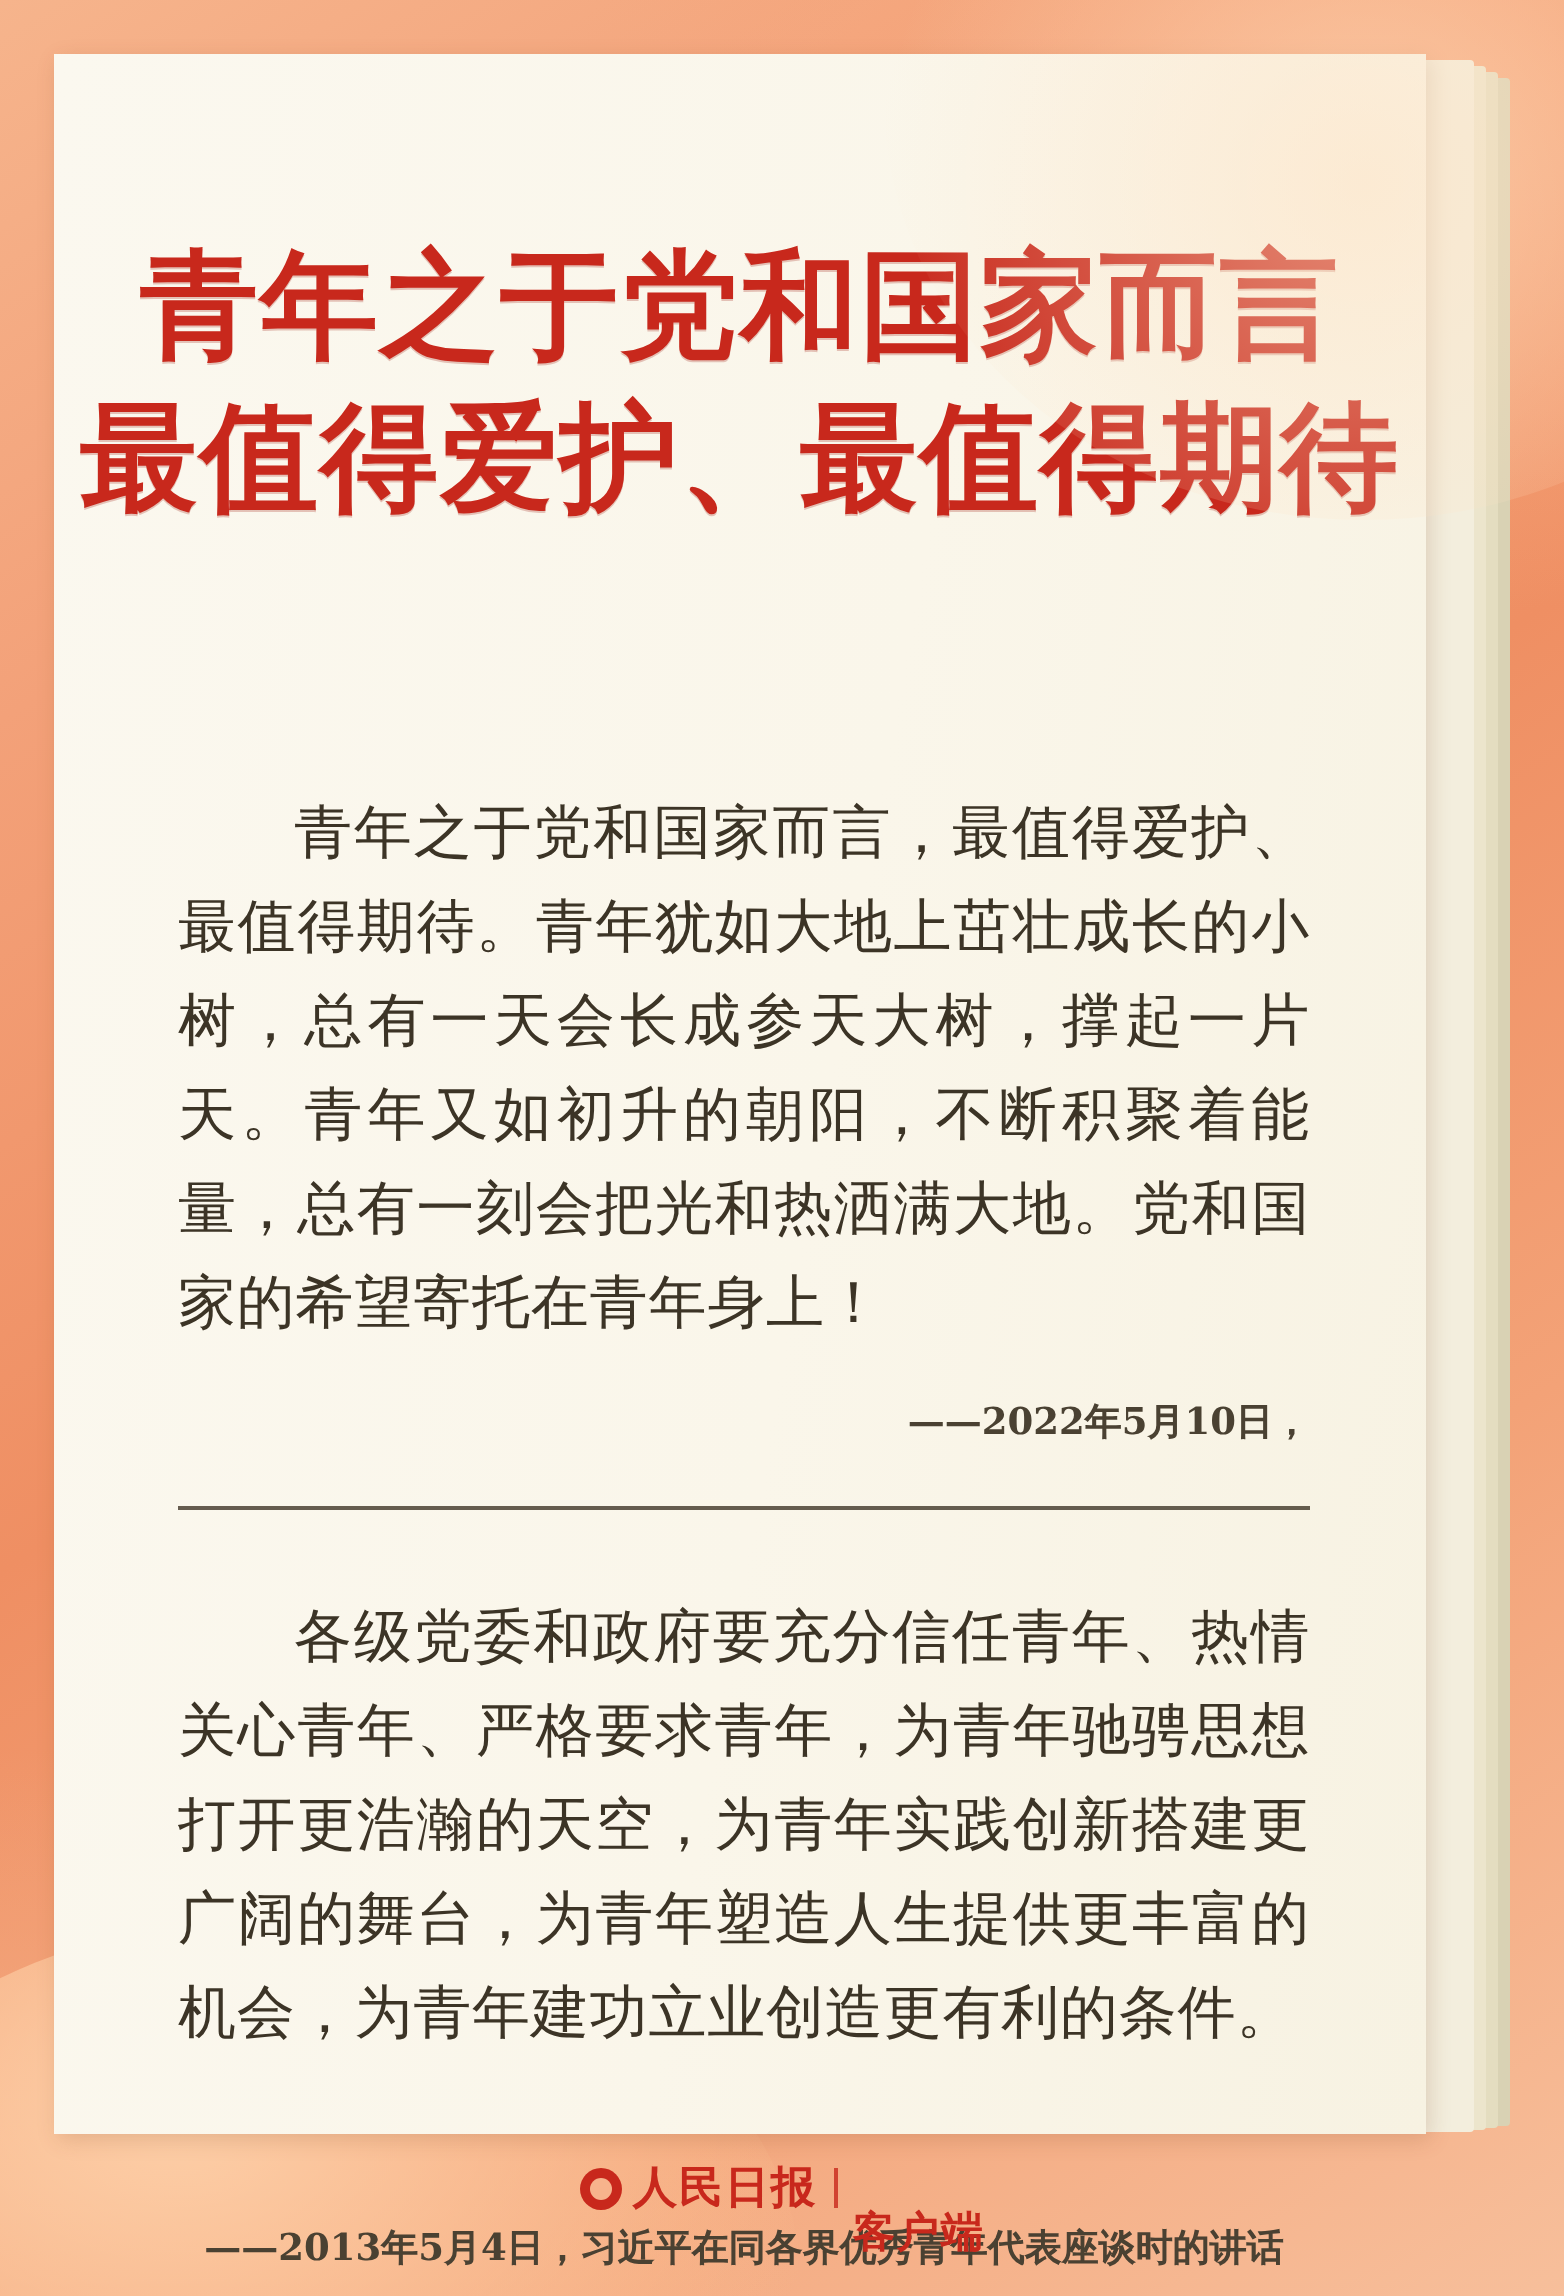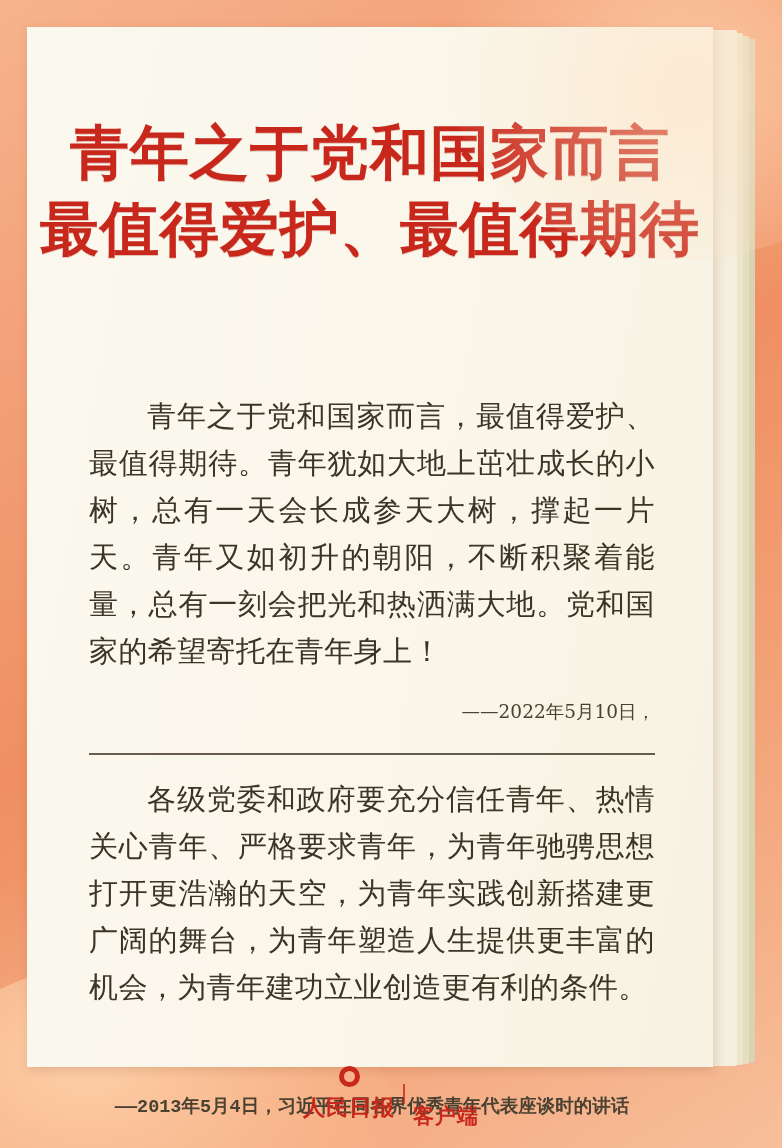--- a/index.html
+++ b/index.html
@@ -105,33 +105,33 @@
     text-justify: inter-ideograph;
     letter-spacing: 0.4px;
     text-indent: 2em;
   }
   .attrib {
     margin-top: 22px;
     text-align: right;
     font-size: 18.5px;
     line-height: 30px;
     color: #4a4132;
-    font-weight: normal;
+    font-weight: bold;
   }
   .attrib .l1 { display: block; }
   .attrib .l2 { display: block; }
 
   .divider {
     margin: 26px 0 0 0;
     height: 2px;
     background: #4a4132;
     opacity: 0.85;
   }
 
-  .block2 { margin-top: 23px; font-family: Liberation Mono, monospace; }
+  .block2 { margin-top: 40px; }
   .attrib-center {
     margin-top: 80px;
     text-align: center;
     font-size: 18.5px;
     line-height: 30px;
     color: #4a4132;
     font-weight: bold;
   }
 
   
@@ -142,21 +142,20 @@
     width: 100%;
     display: flex;
     align-items: center;
     justify-content: center;
     gap: 8px;
   }
   .rm-mark {
     display: flex;
     align-items: center;
     gap: 6px;
-    flex-direction: column;
   }
   .rm-sun {
     width: 21px;
     height: 21px;
     border-radius: 50%;
     background: #c8281c;
     position: relative;
     flex: 0 0 auto;
   }
   .rm-sun::after {

